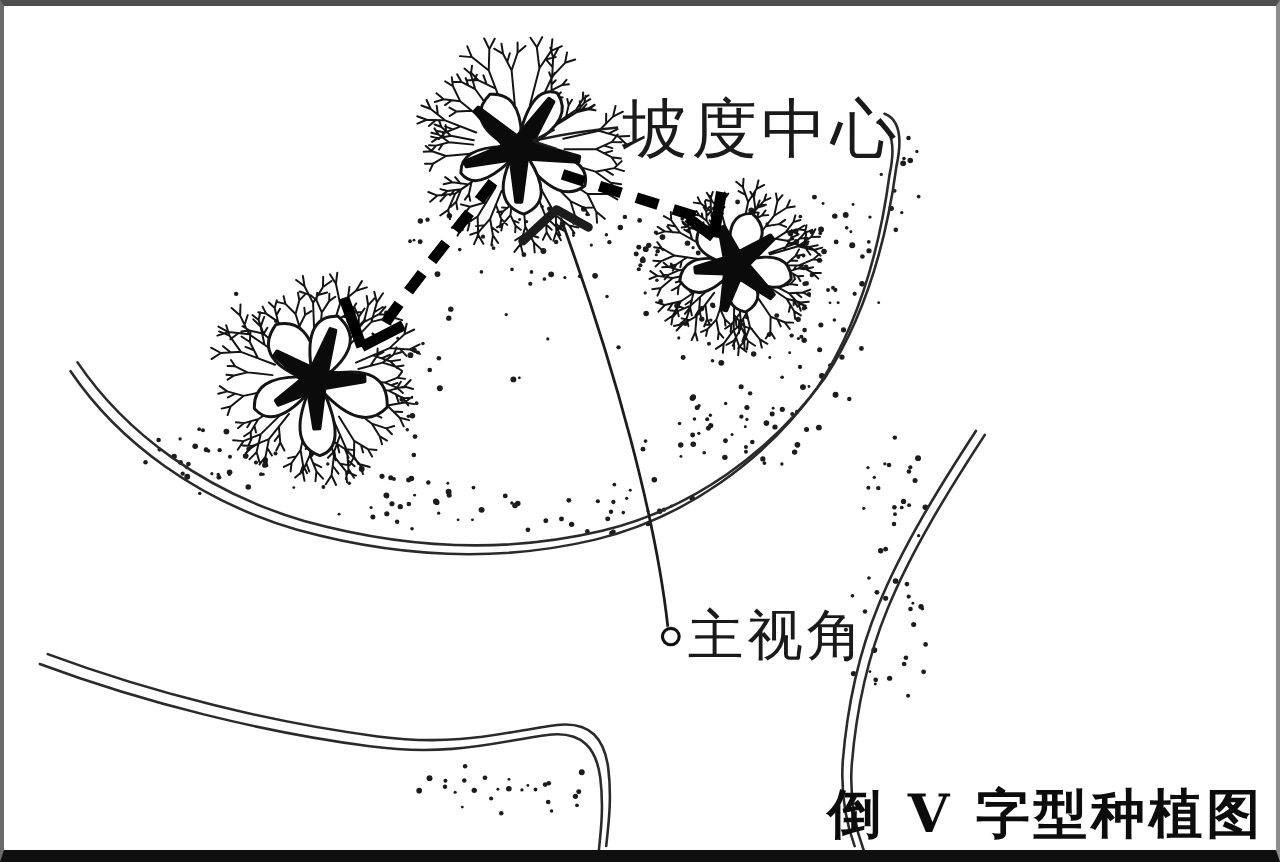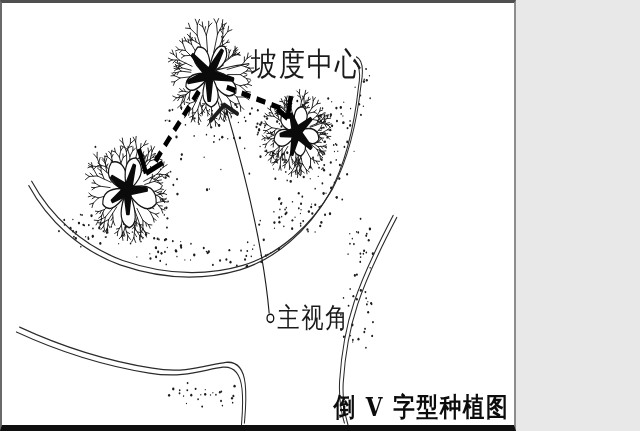--- a/index.html
+++ b/index.html
@@ -1,18 +1,18 @@
 <!DOCTYPE html>
 <html><head>
 <meta charset="utf-8">
 <style>
   html,body{margin:0;padding:0;background:#e8e8e8;}
   .page{
     position:relative;
-    width:516px;height:431px;
+    width:640px;height:431px;
     box-sizing:border-box;
     background:#ffffff;
     border-top:3px solid #4f4f4f;
     border-left:2px solid #6a6a6a;
     border-right:2px solid #8d8d8d;
     border-bottom:6px solid #0f0f0f;
     overflow:hidden;
     font-family:"DejaVu Sans", sans-serif;
   }
   svg.scene{display:block;width:100%;height:100%;}

